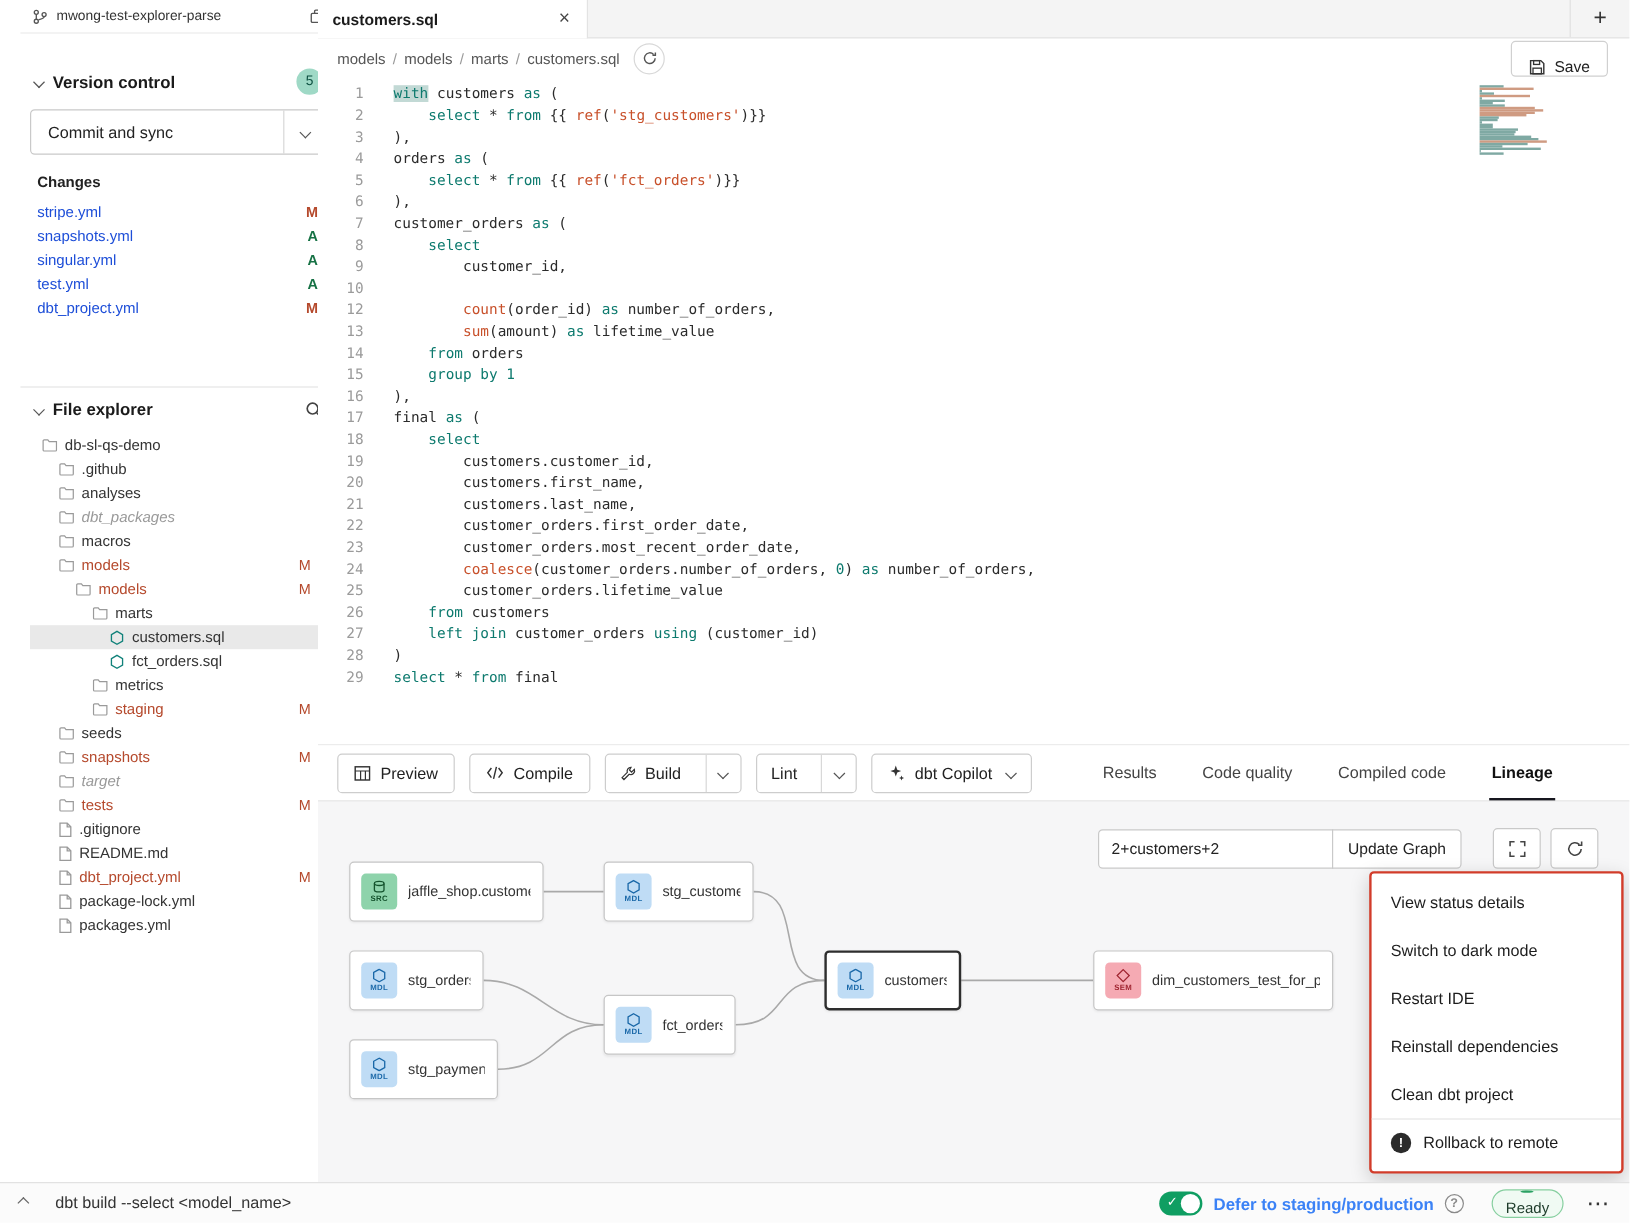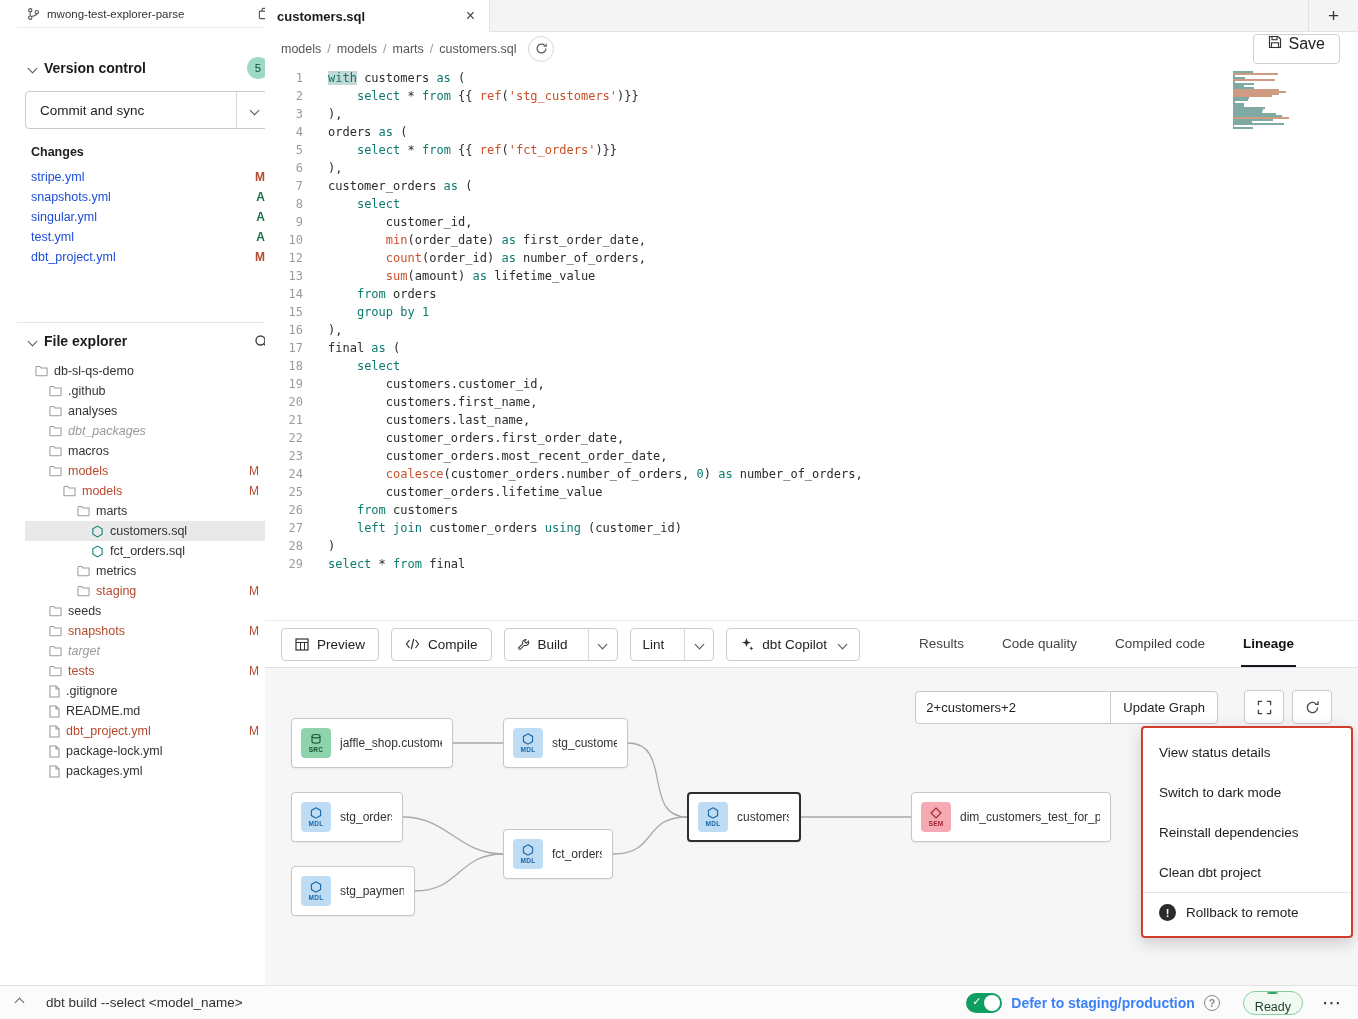--- a/index.html
+++ b/index.html
@@ -58,22 +58,22 @@
   .tab-plus { width:50px; border-left:1px solid #e0e0e0; display:flex; align-items:center;
               justify-content:center; font-size:19px; color:#333; }
 
   .crumbrow { height:33px; display:flex; align-items:center; padding:0 18px 0 16px; gap:4px; }
   .crumb { font-size:12.5px; color:#555; }
   .crumb-sep { color:#999; font-size:12.5px; padding:0 2px; }
   .crumb-action { width:26px; height:26px; border:1px solid #d8d8d8; border-radius:50%;
                   display:flex; align-items:center; justify-content:center; margin-left:8px;
                   background:#fff; }
   .save-btn { margin-left:auto; height:30px; border:1px solid #d0d0d0; border-radius:4px;
-              background:#fff; display:flex; align-items:flex-start; gap:7px; padding:0 14px;
-              font-size:16px; color:#222; }
+              background:#fff; display:flex; align-items:flex-end; gap:7px; padding:0 14px;
+              font-size:13px; color:#222; }
 
   .editor { position:relative; height:555px; background:#fff; padding-top:4px; overflow:hidden; }
   .code-row { display:flex; height:18px; font-family:"DejaVu Sans Mono", monospace;
               font-size:12px; line-height:18px; }
   .ln { width:38px; text-align:right; color:#9b9b9b; flex:none; }
   .code { white-space:pre; padding-left:25px; }
   .tk-k, .tk-n { color:#0d7a6e; }
   .tk-f, .tk-s { color:#c8502a; }
   .tk-p { color:#2b2b2b; }
   .tk-sel { background:#c2d9d5; }
@@ -481,21 +481,20 @@
         <div class="code-row">
           <span class="ln">8</span>
           <span class="code"><span class="tk-p">    </span><span class="tk-k">select</span></span>
         </div>
         <div class="code-row">
           <span class="ln">9</span>
           <span class="code"><span class="tk-p">        customer_id,</span></span>
         </div>
         <div class="code-row">
           <span class="ln">10</span>
-          <span class="code"><span class="tk-p">        </span><span class="tk-f">min</span><span class="tk-p">(order_date) </span><span class="tk-k">as</span><span class="tk-p"> first_order_date,</span></span>
         </div>
         <div class="code-row">
           <span class="ln">12</span>
           <span class="code"><span class="tk-p">        </span><span class="tk-f">count</span><span class="tk-p">(order_id) </span><span class="tk-k">as</span><span class="tk-p"> number_of_orders,</span></span>
         </div>
         <div class="code-row">
           <span class="ln">13</span>
           <span class="code"><span class="tk-p">        </span><span class="tk-f">sum</span><span class="tk-p">(amount) </span><span class="tk-k">as</span><span class="tk-p"> lifetime_value</span></span>
         </div>
         <div class="code-row">
@@ -753,20 +752,23 @@
     </div>
 
     <div class="ctx">
         <div class="menu-item">
           <span>View status details</span>
         </div>
         <div class="menu-item">
           <span>Switch to dark mode</span>
         </div>
         <div class="menu-item">
+          <span>Restart IDE</span>
+        </div>
+        <div class="menu-item">
           <span>Reinstall dependencies</span>
         </div>
         <div class="menu-item">
           <span>Clean dbt project</span>
         </div>
         <div class="menu-item sep">
           <span class="mi-ico">!</span>
           <span>Rollback to remote</span>
         </div>
       </div>

